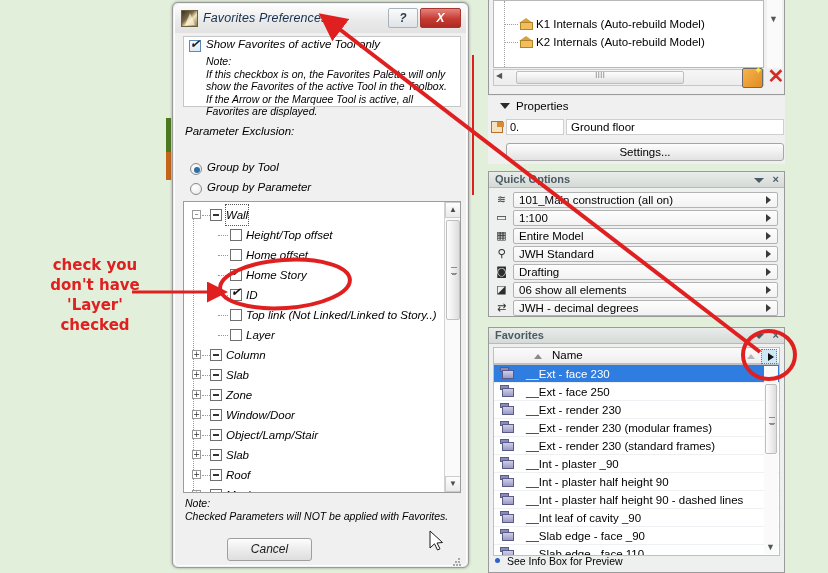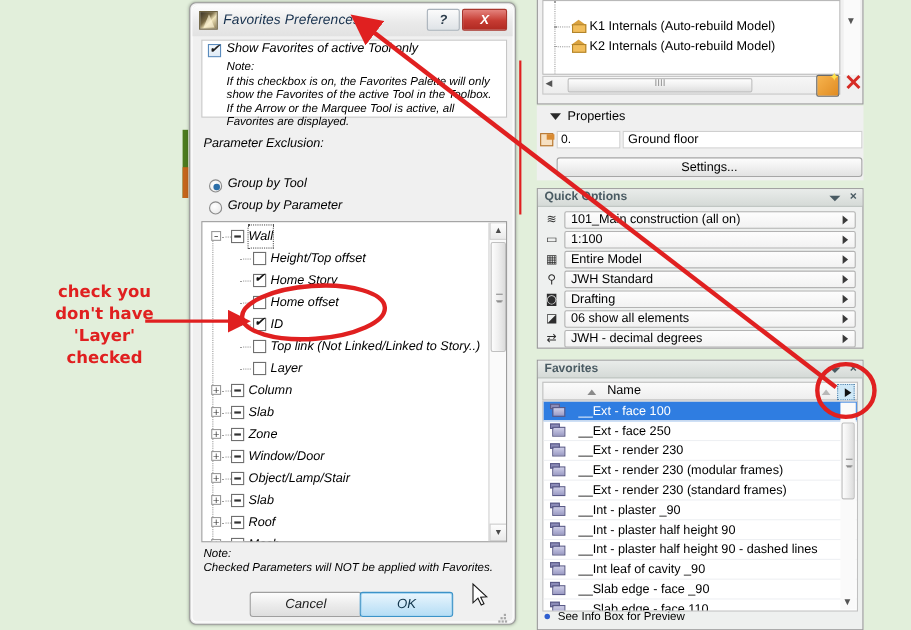--- a/index.html
+++ b/index.html
@@ -87,21 +87,21 @@
     border:1px solid #ccc; text-align:center; font-size:8px; line-height:14px; color:#4a4a4a; }
   #tree-thumb { position:absolute; left:1px; top:18px; width:14px; height:100px;
     background:linear-gradient(90deg,#fdfdfd,#efefef 50%,#dcdcdc); border:1px solid #c0c0c0; border-radius:2px; }
   #tree-thumb:after { content:""; position:absolute; left:4px; top:46px; width:6px; height:5px;
     border-top:1px solid #8d8d8d; border-bottom:1px solid #8d8d8d; box-shadow:0 2px 0 -1px #8d8d8d; }
 
   
   #note2-title { left:10px; top:492px; font-size:10.5px; }
   #note2 { left:10px; top:505px; font-size:10.5px;text-align:right; }
   .btn { position:absolute; height:23px; border-radius:3px; text-align:center; font-size:12px; line-height:21px; }
-  #cancel-btn { left:52px; top:533px; width:102px; background:linear-gradient(#fdfdfd,#ececec 50%,#dedede);
+  #cancel-btn { left:52px; top:533px; width:85px; background:linear-gradient(#fdfdfd,#ececec 50%,#dedede);
     border:1px solid #9f9f9f; color:#1b1b1b; }
   #ok-btn { left:152px; top:533px; width:85px; background:linear-gradient(#eaf6fd,#cfe9f9 50%,#b5ddf5);
     border:1px solid #3c93c8; box-shadow:0 0 0 1px #a9d7f2 inset; color:#10344a; }
   #resize-grip { left:278px; top:553px; width:8px; height:8px; }
   #resize-grip i { position:absolute; width:2px; height:2px; background:#a8a8a8; }
 
   
   #story-panel { left:488px; top:-1px; width:297px; height:96px; background:#f0f0f0; border:1px solid #9a9a9a; }
   #story-list { position:absolute; left:4px; top:0px; right:20px; bottom:26px; background:#fff; border:1px solid #b9b9b9; overflow:hidden; }
   .srow { position:relative; height:18px; line-height:18px; padding-left:42px; font-size:11.5px; white-space:nowrap; }
@@ -238,27 +238,27 @@
             </div>
             <div class="tlabel sel-dash">Wall</div>
           </div>
           <div class="trow lvl1">
             <div class="tick"></div>
             <div class="tchk"></div>
             <div class="tlabel">Height/Top offset</div>
           </div>
           <div class="trow lvl1">
             <div class="tick"></div>
+            <div class="tchk"></div>
+            <div class="tlabel">Home offset</div>
+          </div>
+          <div class="trow lvl1">
+            <div class="tick"></div>
             <div class="tchk on"></div>
             <div class="tlabel">Home Story</div>
-          </div>
-          <div class="trow lvl1">
-            <div class="tick"></div>
-            <div class="tchk"></div>
-            <div class="tlabel">Home offset</div>
           </div>
           <div class="trow lvl1">
             <div class="tick"></div>
             <div class="tchk on"></div>
             <div class="tlabel">ID</div>
           </div>
           <div class="trow lvl1">
             <div class="tick"></div>
             <div class="tchk"></div>
             <div class="tlabel">Top link (Not Linked/Linked to Story..)</div>
@@ -333,21 +333,20 @@
       <div id="tree-scroll">
         <div class="sb-arrow" style="top:0;">▲</div>
         <div id="tree-thumb"></div>
         <div class="sb-arrow" style="bottom:0;">▼</div>
       </div>
     </div>
 
     <div class="abs" id="note2-title">Note:</div>
     <div class="abs" id="note2">Checked Parameters will NOT be applied with Favorites.</div>
     <div class="btn" id="cancel-btn">Cancel</div>
-    <div class="btn" id="ok-btn">OK</div>
     <div class="abs" id="resize-grip">
       <i style="left:5px;top:0;"></i>
         <i style="left:2px;top:3px;"></i>
         <i style="left:5px;top:3px;"></i>
       <i style="left:0px;top:6px;"></i>
         <i style="left:3px;top:6px;"></i>
         <i style="left:6px;top:6px;"></i>
     </div>
   </div>
 </div>
@@ -460,21 +459,21 @@
     <div id="fav-sort-asc2"></div>
     <div id="fav-expand-btn">
         <i></i>
       </div>
   </div>
   <div id="fav-list">
     <div id="fav-rows">
         <div class="frow sel"><div class="fav-icon">
             <i></i>
             <b></b>
-          </div><span>__Ext - face 100</span></div>
+          </div><span>__Ext - face 230</span></div>
         <div class="frow"><div class="fav-icon">
             <i></i>
             <b></b>
           </div><span>__Ext - face 250</span></div>
         <div class="frow"><div class="fav-icon">
             <i></i>
             <b></b>
           </div><span>__Ext - render 230</span></div>
         <div class="frow"><div class="fav-icon">
             <i></i>

